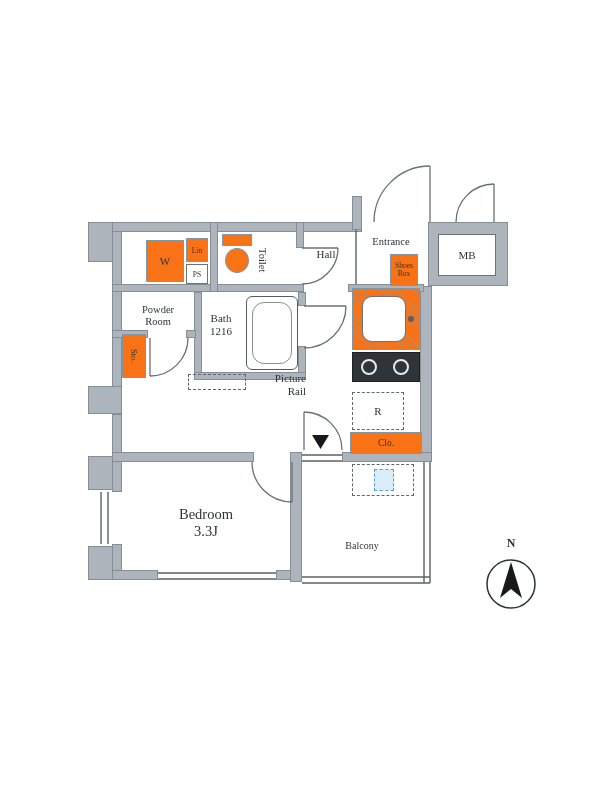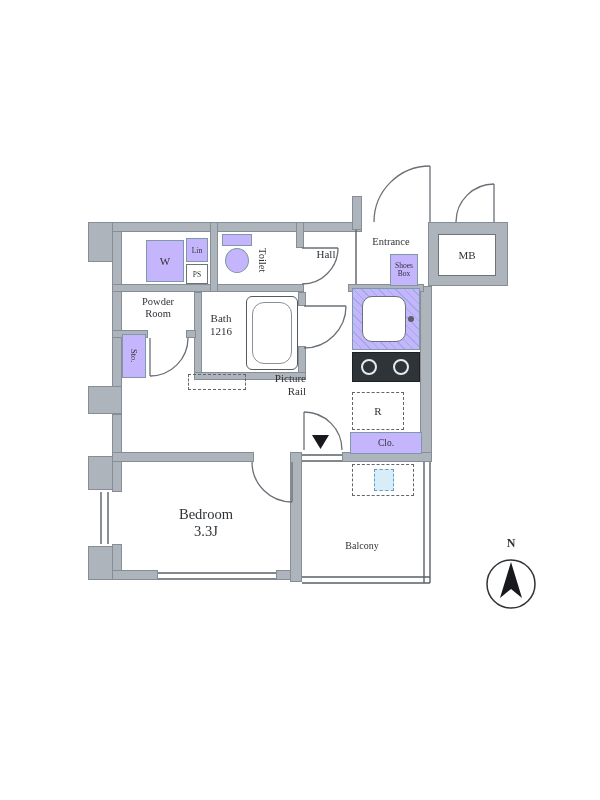--- a/index.html
+++ b/index.html
@@ -1,19 +1,19 @@
 <!DOCTYPE html>
 <html><head>
 <meta charset="utf-8">
 <style>
   html,body{margin:0;padding:0;background:#ffffff;}
   #canvas{position:relative;width:600px;height:800px;background:#ffffff;overflow:hidden;
           font-family:"Liberation Serif", serif;}
   .w{position:absolute;background:#aeb4bb;border:1px solid #868d95;box-sizing:border-box;}
-  .fx{position:absolute;background:#c4b5fd;border:1px solid #7d98a8;box-sizing:border-box;
+  .fx{position:absolute;background:#f97316;border:1px solid #7d98a8;box-sizing:border-box;
       display:flex;align-items:center;justify-content:center;color:#2f3338;}
   .fxd{position:absolute;background:#d8edf8;border:1px dashed #5b9bd5;box-sizing:border-box;}
   .box{position:absolute;background:#ffffff;border:1px solid #6b7278;box-sizing:border-box;
       display:flex;align-items:center;justify-content:center;color:#2f3338;}
   .dash{position:absolute;border:1.2px dashed #5f666d;box-sizing:border-box;
       display:flex;align-items:center;justify-content:center;color:#2f3338;}
   .lbl{position:absolute;color:#2f3338;white-space:pre-line;text-align:center;line-height:1.18;}
   .vtext{writing-mode:vertical-rl;}
   .hatch{background-image:repeating-linear-gradient(45deg, rgba(110,160,195,.45) 0 1px, transparent 1px 6px);}
   svg{position:absolute;left:0;top:0;pointer-events:none;}
@@ -104,21 +104,21 @@
   <div class="fxd" style="left:374px;top:469px;width:20px;height:22px"></div>
 
   <div class="lbl" style="left:126px;top:506px;width:160px;font-size:14.5px">Bedroom
 3.3J</div>
   <div class="lbl" style="left:302px;top:540px;width:120px;font-size:10px">Balcony</div>
   <div class="lbl" style="left:196px;top:312px;width:50px;font-size:11px">Bath
 1216</div>
   <div class="lbl vtext" style="left:256px;top:234px;height:52px;font-size:10.5px">Toilet</div>
   <div class="lbl" style="left:300px;top:248px;width:52px;font-size:11px">Hall</div>
   <div class="lbl" style="left:358px;top:236px;width:66px;font-size:10.5px">Entrance</div>
-  <div class="lbl" style="left:120px;top:296px;width:76px;font-size:10.5px">Powder
+  <div class="lbl" style="left:120px;top:304px;width:76px;font-size:10.5px">Powder
 Room</div>
   <div class="lbl" style="left:252px;top:372px;width:54px;font-size:11px;text-align:right">Picture
 Rail</div>
   <div class="lbl" style="left:502px;top:536px;width:18px;font-size:12px;font-weight:bold">N</div>
 
   <svg width="600" height="800" viewBox="0 0 600 800">
     <g stroke="#6a7076" stroke-width="1.3" fill="none">
 
       <path d="M 430 222 L 430 166"></path>
       <path d="M 430 166 A 56 56 0 0 0 374 222"></path>

